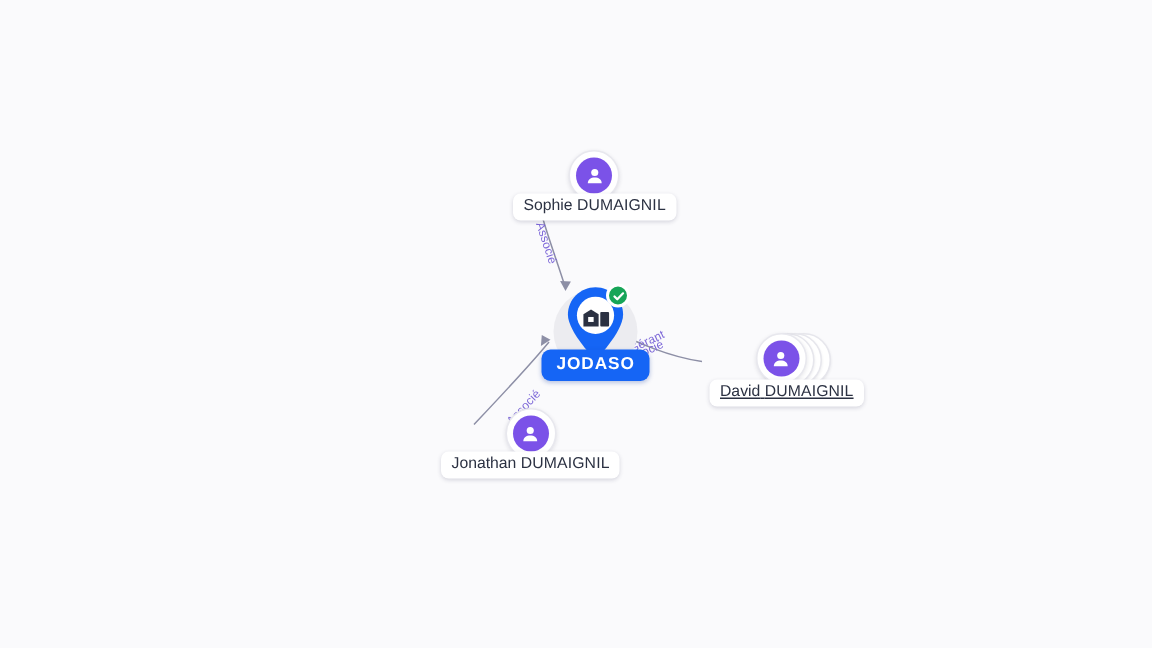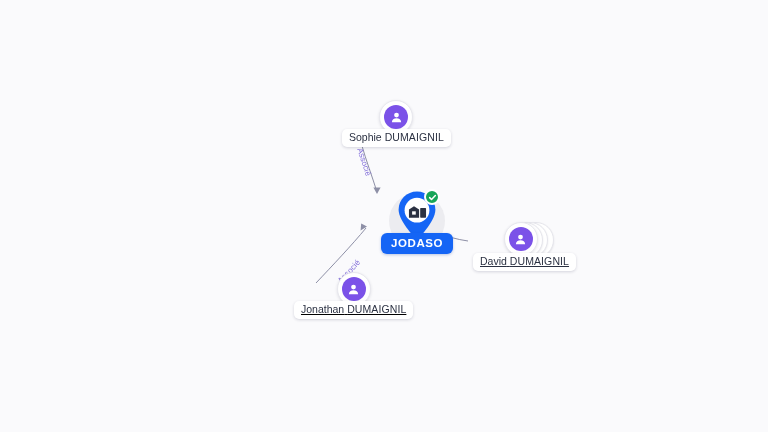--- a/index.html
+++ b/index.html
@@ -243,38 +243,38 @@
           </svg>
         </div>
       </div>
     </div>
     <div class="name-pill" style="margin-top:-3px; margin-left:8px;text-decoration:underline;">
       <span class="given">David</span>
       <span class="family">DUMAIGNIL</span>
     </div>
   </div>
 
-  <div class="node" style="left:294px; top:272px;text-decoration:underline;">
+  <div class="node" style="left:294px; top:272px;">
     <div class="avatar-stack">
       <div class="avatar-circle">
         <div class="avatar-disc">
           <svg width="15" height="15" viewBox="0 0 24 24" fill="#ffffff">
             <circle cx="12" cy="8" r="3.8"></circle>
             <path d="M4.6 19.4c0-4.1 3.3-6.2 7.4-6.2s7.4 2.1 7.4 6.2z"></path>
           </svg>
         </div>
       </div>
     </div>
     <div class="name-pill">
       <span class="given">Jonathan</span>
       <span class="family">DUMAIGNIL</span>
     </div>
   </div>
 
-  <div class="company-node" style="left:381px; top:190px;">
+  <div class="company-node" style="left:361px; top:190px;">
     <div class="pin-halo"></div>
     <div class="pin-wrap">
       <svg class="pin-shape" width="44" height="52" viewBox="0 0 44 52">
         <path d="M22 1.5 C11.8 1.5 3.6 9.6 3.6 19.7 C3.6 31.5 22 50 22 50 C22 50 40.4 31.5 40.4 19.7 C40.4 9.6 32.2 1.5 22 1.5 Z" fill="#1565f5"></path>
         <circle cx="22" cy="20.2" r="12.4" fill="#ffffff"></circle>
       </svg>
 
       <div class="pin-inner-icon">
         <svg width="19" height="16" viewBox="0 0 24 20" fill="#2b3142">
           <path d="M1.2 18.4 L1.2 8.2 L7.6 4.0 L14.0 8.2 L14.0 18.4 Z"></path>

